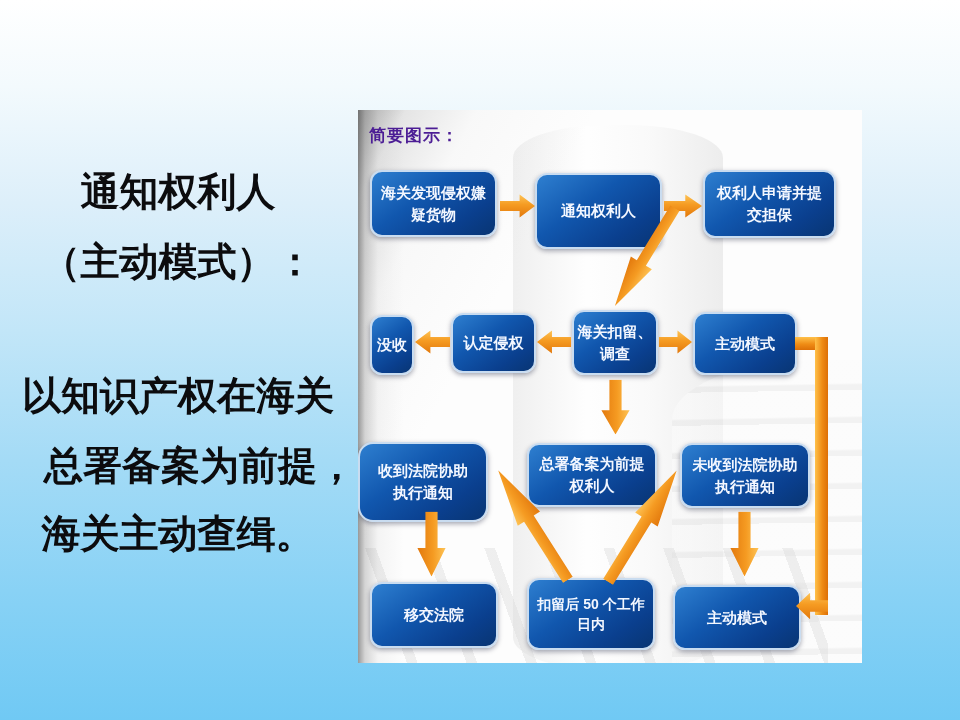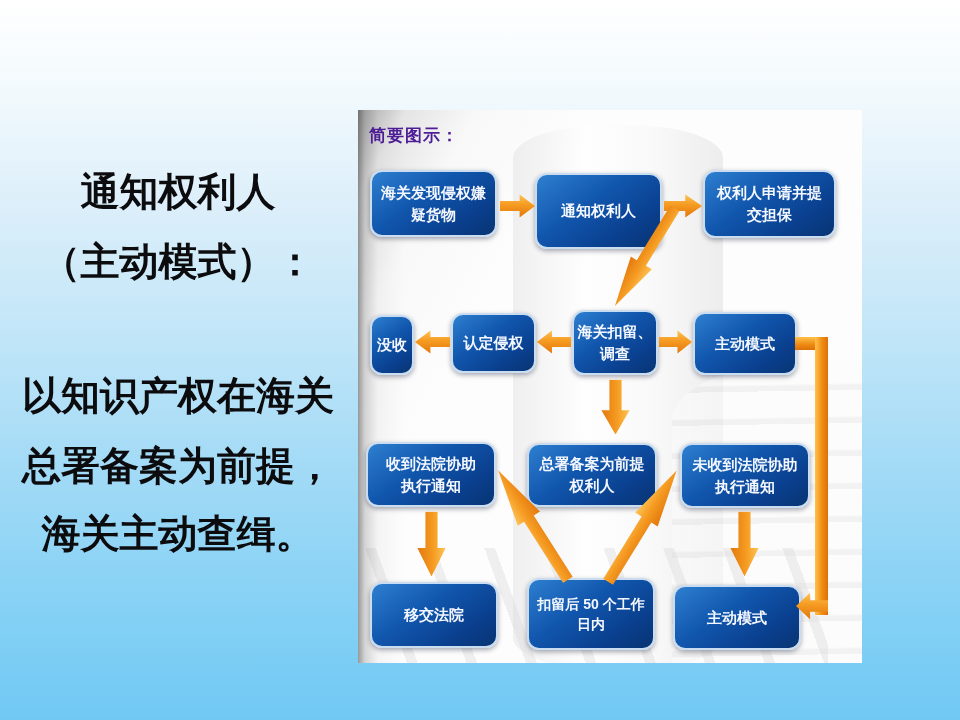--- a/index.html
+++ b/index.html
@@ -8,21 +8,21 @@
     position:relative;width:960px;height:720px;
     background:linear-gradient(180deg,#ffffff 0%,#f3fafd 12%,#ddeffa 28%,#c2e6f8 46%,#a4dbf6 64%,#86d1f5 84%,#70c9f4 100%);
   }
   
   .left-text{position:absolute;left:0;top:0;width:356px;height:720px;}
   .lt{
     position:absolute;width:356px;text-align:center;
     font-family:"Liberation Serif","DejaVu Serif",serif;
     font-weight:bold;color:#0c0c0e;font-size:39px;line-height:44px;letter-spacing:0px;
   }
-  .l1{top:170px;} .l2{top:240px;} .l3{top:374px;} .l4{top:444px;} .l5{top:512px;}
+  .l1{top:170px;} .l2{top:240px;} .l3{top:374px;} .l4{top:444px;text-align:right;} .l5{top:512px;}
   
   .panel{
     position:absolute;left:358px;top:110px;width:504px;height:553px;
     background:#fdfdfd;overflow:hidden;
   }
   .decor{position:absolute;pointer-events:none;}
   .curl-center{left:155px;top:15px;width:210px;height:545px;
     background:linear-gradient(90deg,#e6e6e6 0%,#ffffff 35%,#f7f7f7 65%,#e2e2e2 100%);
     border-radius:45%/6%;opacity:.6;}
   .curl-right{right:-20px;top:250px;width:210px;height:430px;
@@ -101,21 +101,21 @@
       <span>认定侵权</span>
     </div>
     <div class="fbox" style="left:214px;top:200px;width:86px;height:65px;">
       <span>海关扣留、
 调查</span>
     </div>
     <div class="fbox" style="left:335px;top:202px;width:104px;height:63px;">
       <span>主动模式</span>
     </div>
 
-    <div class="fbox" style="left:8px;top:332px;width:130px;height:65px;">
+    <div class="fbox" style="left:0;top:332px;width:130px;height:80px;border-radius:15px;">
       <span>收到法院协助
 执行通知</span>
     </div>
     <div class="fbox" style="left:169px;top:333px;width:130px;height:64px;">
       <span>总署备案为前提
 权利人</span>
     </div>
     <div class="fbox" style="left:322px;top:333px;width:130px;height:65px;justify-content:center;">
       <span>未收到法院协助
 执行通知</span>

